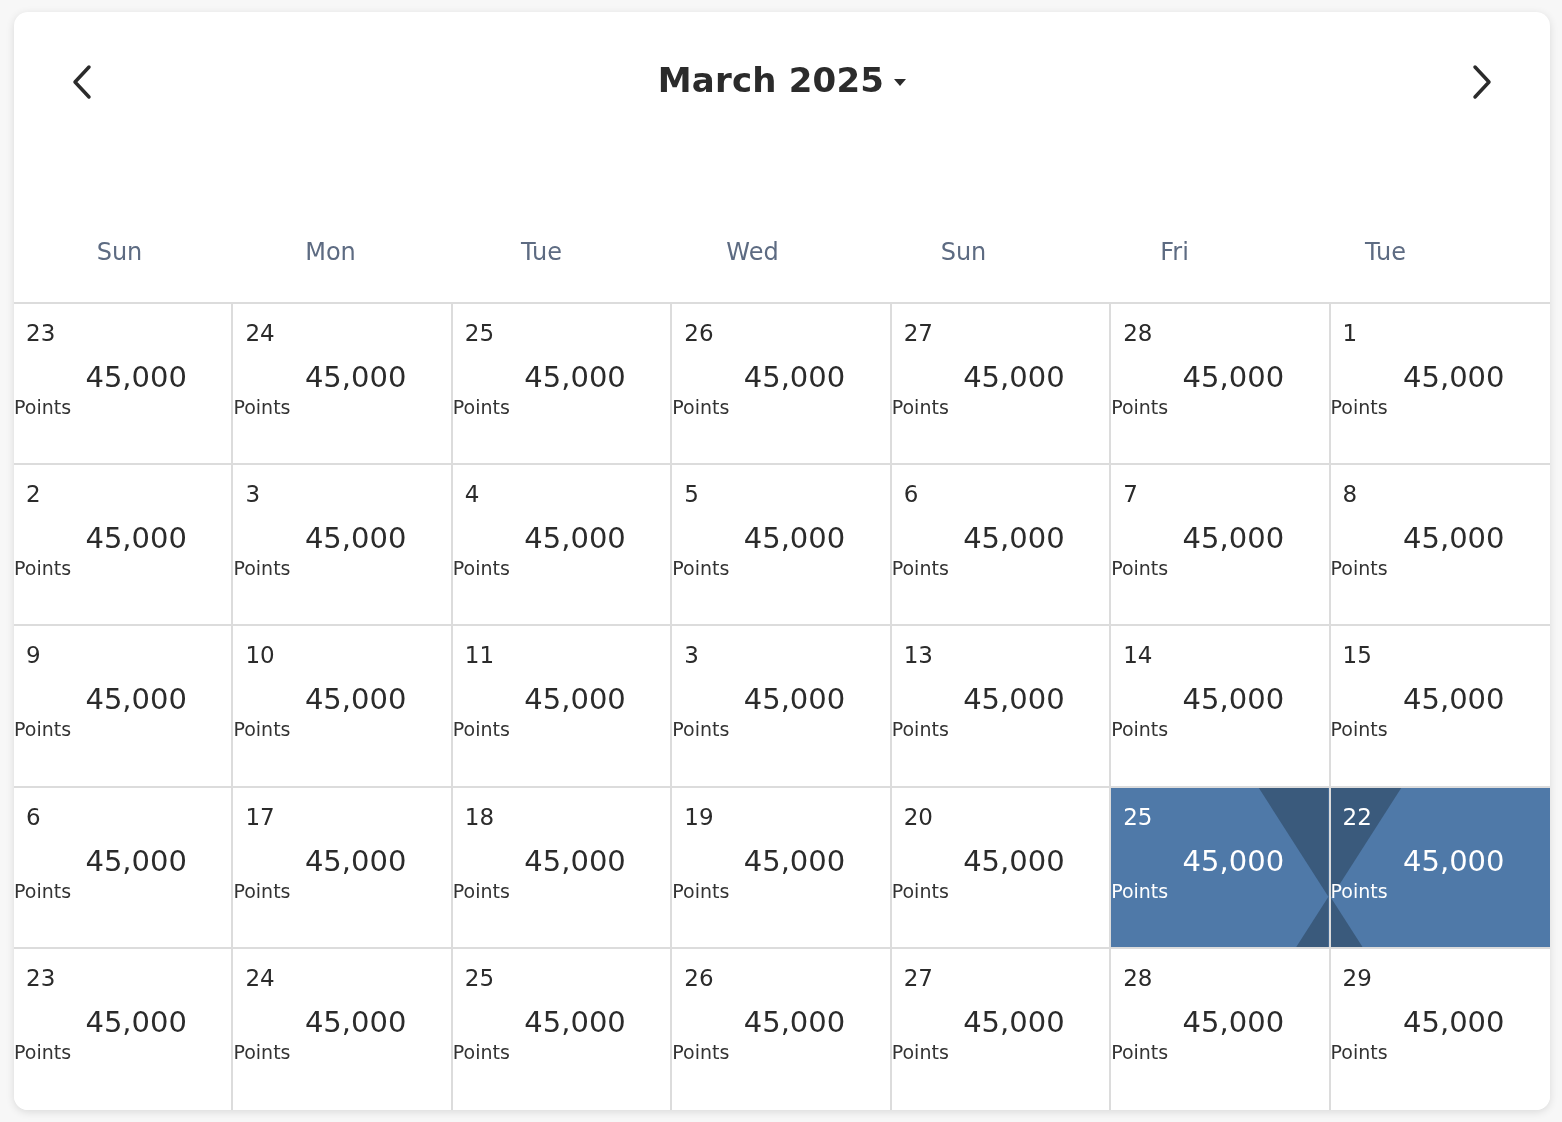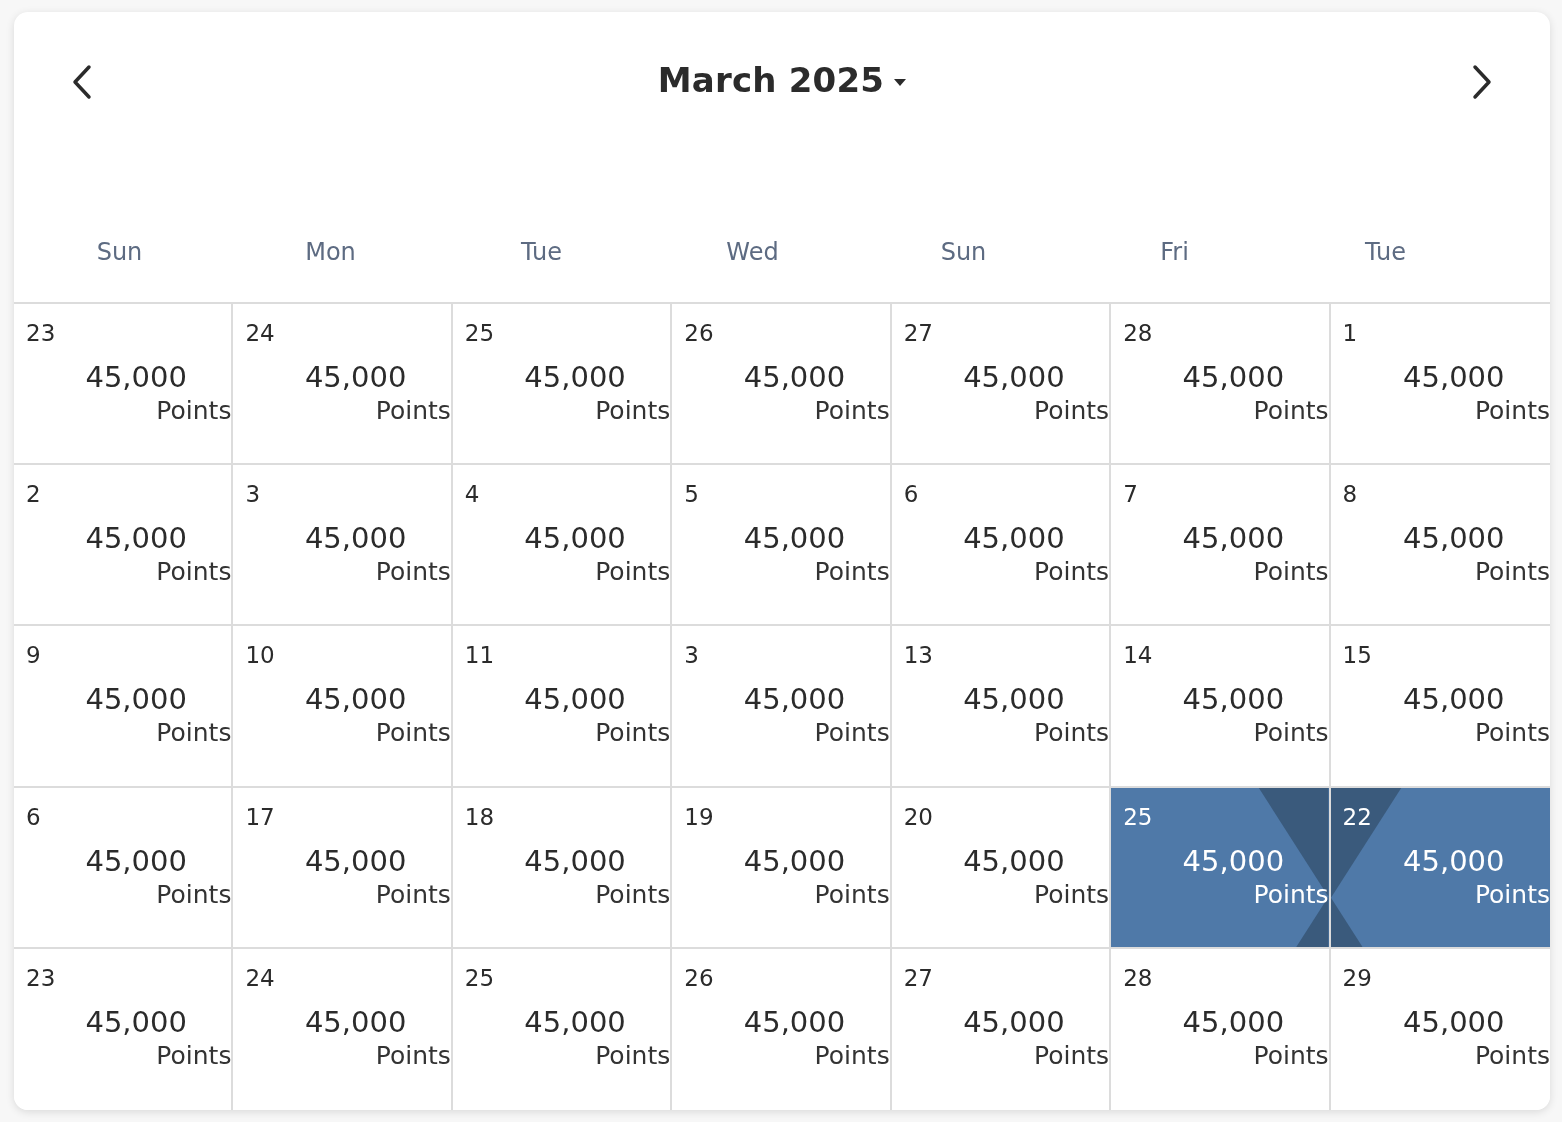--- a/index.html
+++ b/index.html
@@ -14,21 +14,21 @@
   .caret{width:0;height:0;border-left:6px solid transparent;border-right:6px solid transparent;border-top:7px solid #2b2b2b;margin-top:4px;}
   .note{position:absolute;left:380px;right:380px;top:141px;text-align:center;font-style:italic;font-size:21px;line-height:29px;color:#333;}
   .weekdays{position:absolute;left:0;top:226px;width:1477px;display:grid;grid-template-columns:repeat(7,1fr);}
   .weekday{text-align:center;font-size:24px;color:#5d6b82;font-weight:500;}
   .grid{position:absolute;left:0;top:290px;width:1536px;height:808px;display:grid;grid-template-columns:repeat(7,1fr);grid-template-rows:repeat(5,1fr);border-top:2px solid #dcdcdc;box-sizing:border-box;}
   .cell{position:relative;border-right:2px solid #dcdcdc;border-bottom:2px solid #dcdcdc;box-sizing:border-box;cursor:pointer;overflow:hidden;background:#fff;}
   .cell:nth-child(7n){border-right:none;}
   .cell:nth-last-child(-n+7){border-bottom:none;}
   .day{position:absolute;left:12px;top:16px;font-size:23px;color:#2b2b2b;z-index:2;}
   .pts{position:absolute;left:0;right:0;top:56px;text-align:center;font-size:29px;color:#2b2b2b;z-index:2;padding-left:27px;}
-  .pts-label{position:absolute;left:0;right:0;top:92px;text-align:right;font-size:25px;color:#333;z-index:2;}
+  .pts-label{position:absolute;left:0;right:0;top:92px;text-align:left;font-size:19px;color:#333;z-index:2;}
   .cell.sel{background:#4f79a8;}
   .cell.sel .day,.cell.sel .pts,.cell.sel .pts-label{color:#fff;}
   .shape{position:absolute;inset:0;z-index:1;}
 </style>
 </head>
 <body>
 
 <div class="card">
   <div class="nav-btn nav-prev">
     <svg width="24" height="36" viewBox="0 0 24 36">

